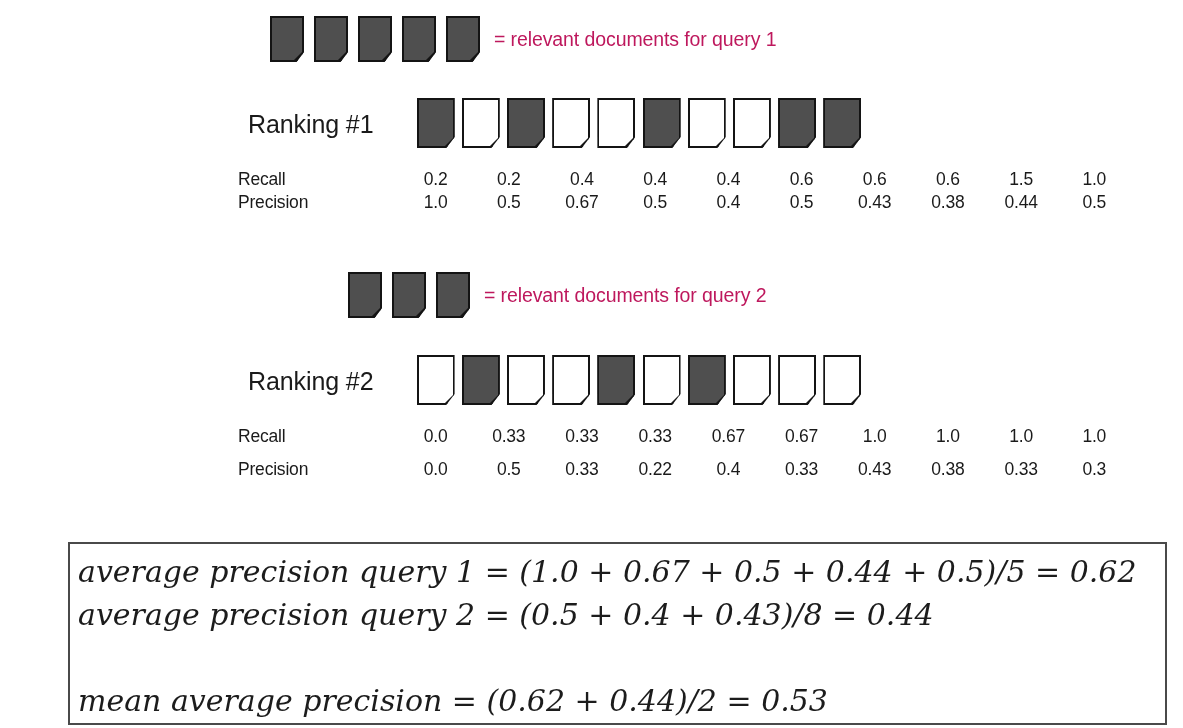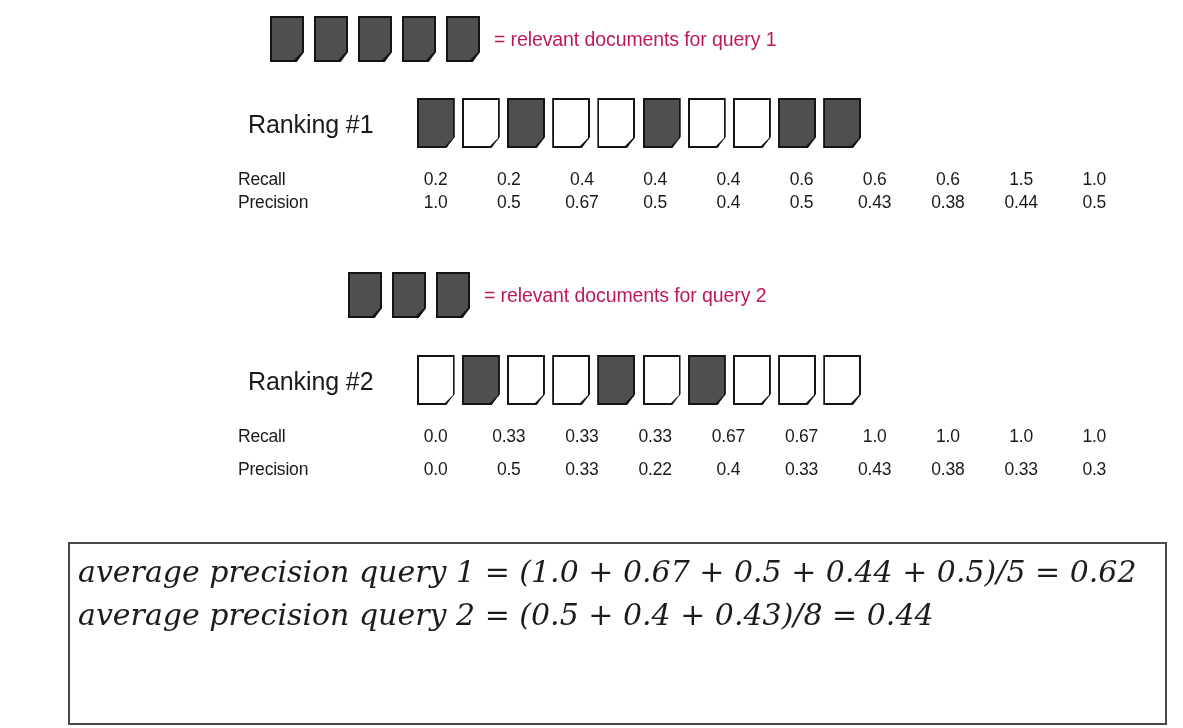--- a/index.html
+++ b/index.html
@@ -302,13 +302,14 @@
         <span>0.33</span>
         <span>0.3</span>
       </div>
   </div>
 </div>
 
 <div id="formula-box">
   <div class="formula-line">average precision query 1 = (1.0 + 0.67 + 0.5 + 0.44 + 0.5)/5 = 0.62</div>
   <div class="formula-line">average precision query 2 = (0.5 + 0.4 + 0.43)/8 = 0.44</div>
   <div class="formula-spacer"></div>
+  <div class="formula-line">mean average precision = (0.62 + 0.44)/2 = 0.53</div>
 </div>
 
 </body></html>

